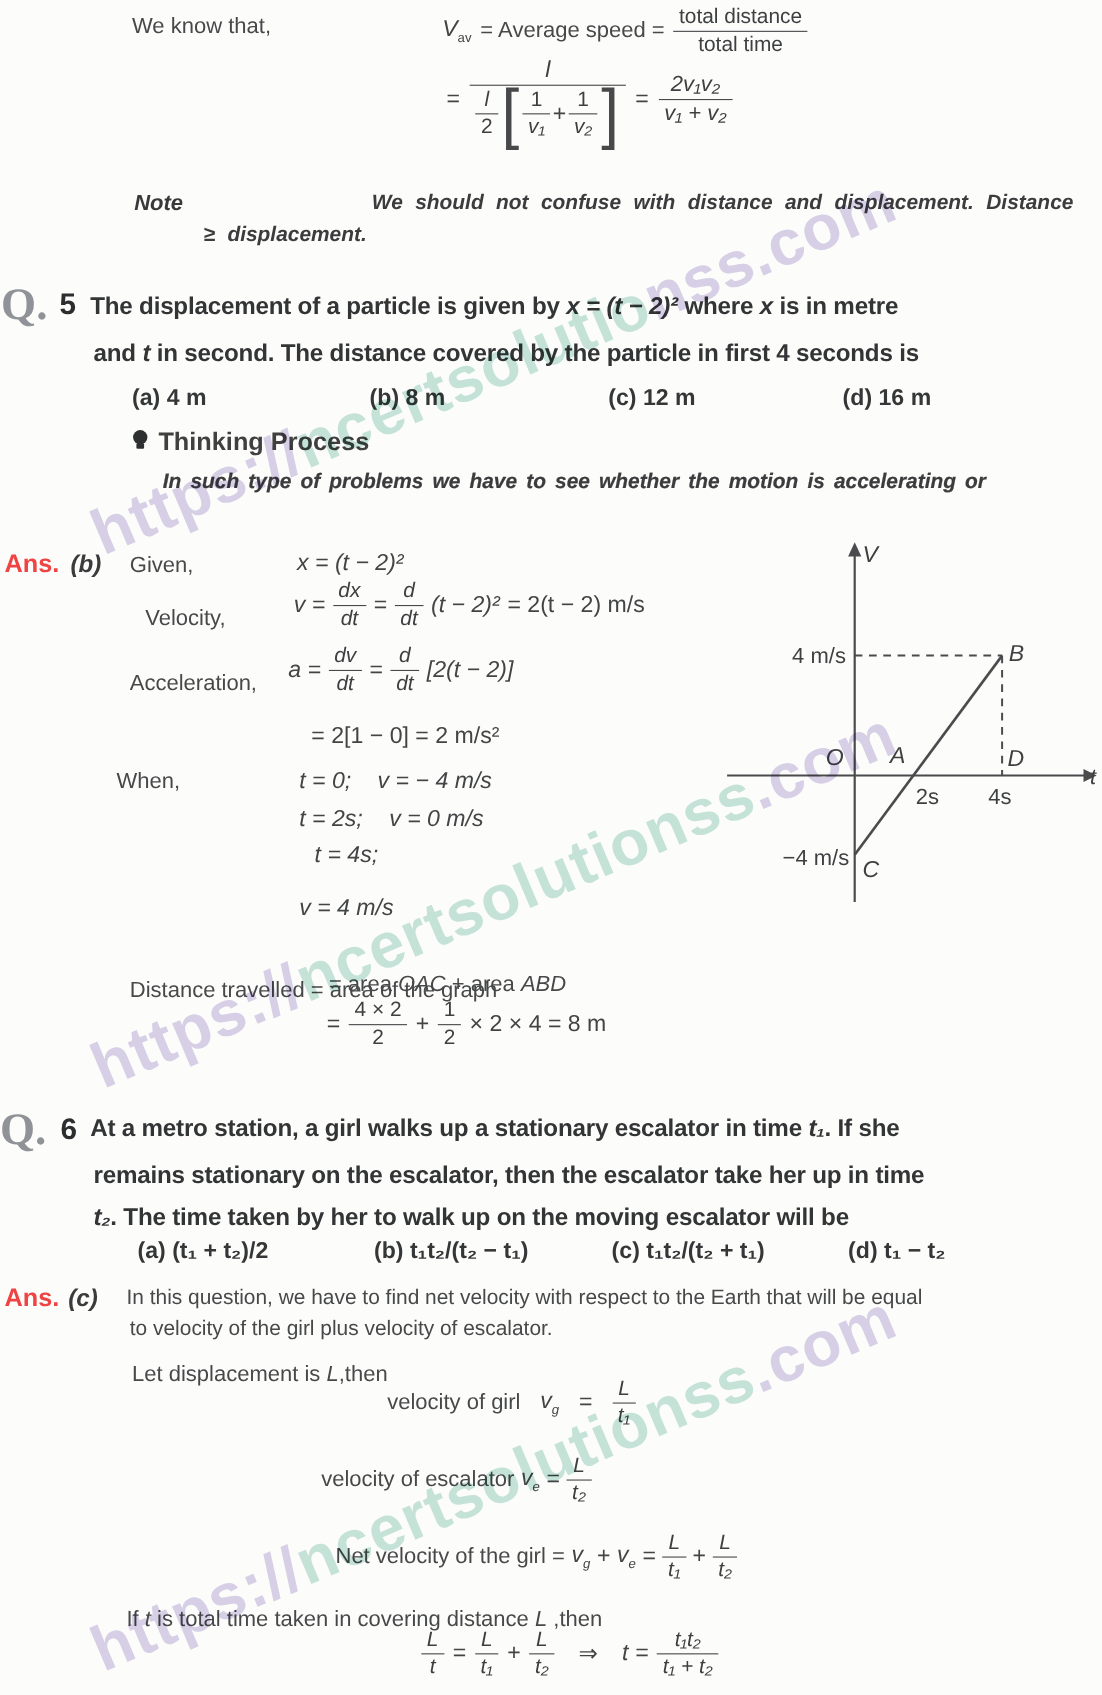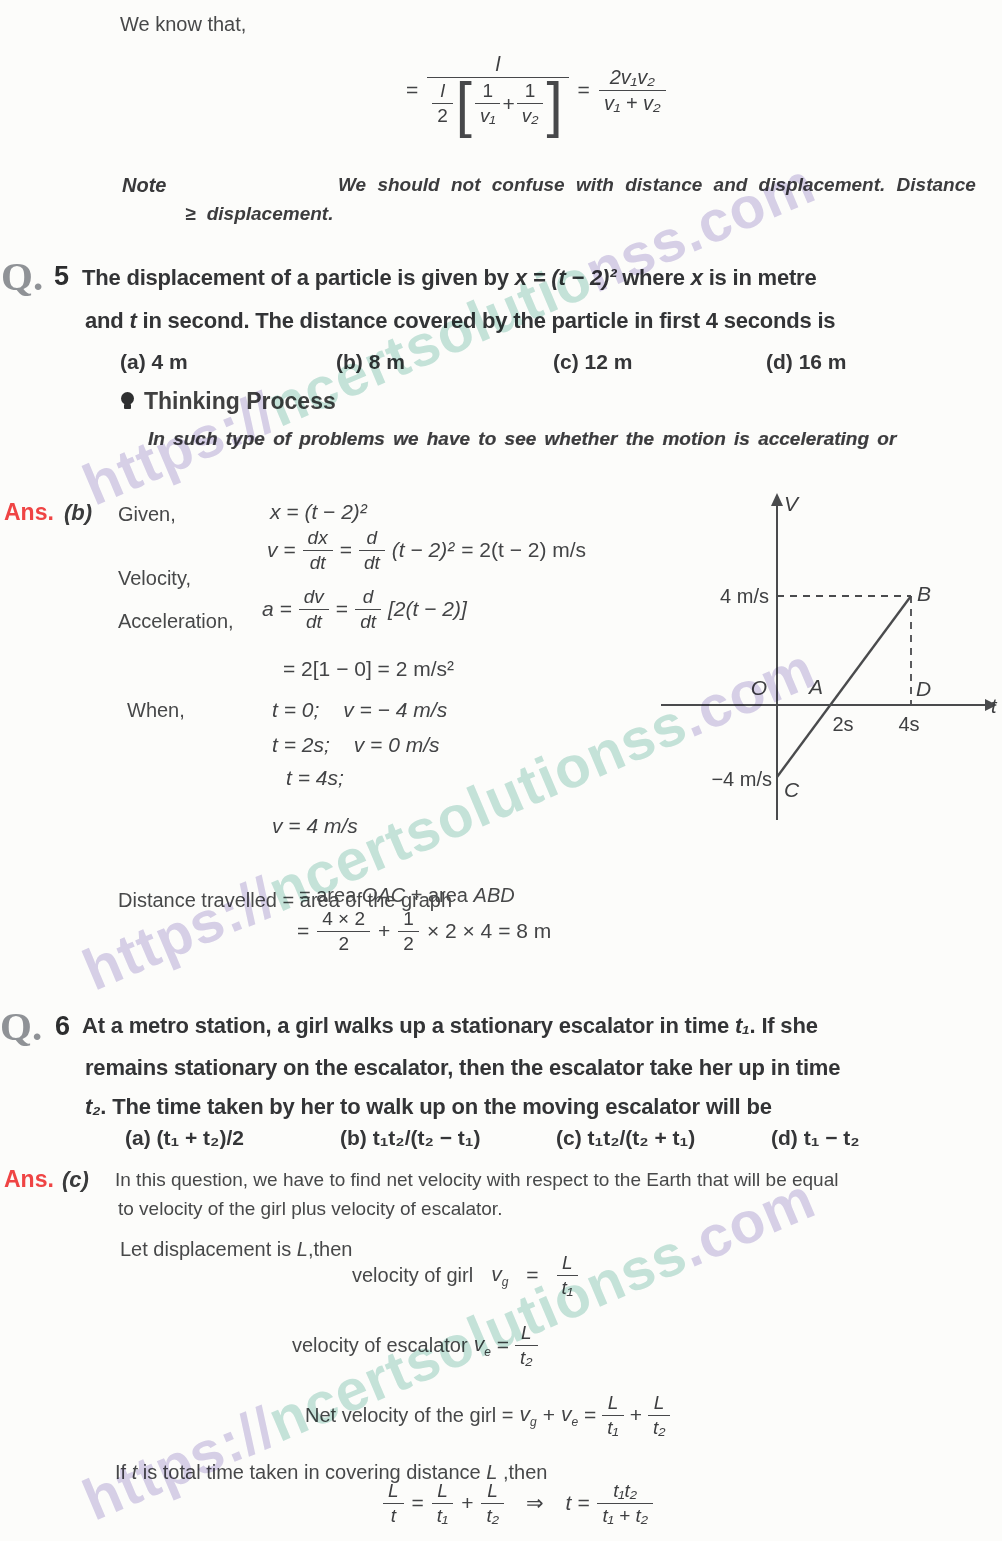--- a/index.html
+++ b/index.html
@@ -42,20 +42,28 @@
 <div class="page">
 
   
   <div class="wm" style="left:55px;top:300px;"><span class="wm-purple">https://</span><span class="wm-teal">ncertsolutio</span><span class="wm-purple">nss.com</span></div>
   <div class="wm" style="left:55px;top:785px;"><span class="wm-purple">https://</span><span class="wm-teal">ncertsolutionss</span><span class="wm-purple">.com</span></div>
   <div class="wm" style="left:55px;top:1315px;"><span class="wm-purple">https://</span><span class="wm-teal">ncertsolutionss</span><span class="wm-purple">.com</span></div>
 
   
   <div class="abs body20" style="left:120px;top:13px;">We know that,</div>
 
+  <div class="abs mrow" style="left:402px;top:5px;gap:8px;">
+    <span class="f21"><span class="math">V</span><sub>av</sub></span>
+    <span class="body20">= Average speed =</span>
+    <span class="frac">
+      <span class="num">total distance</span>
+      <span class="den">total time</span>
+    </span>
+  </div>
 
   <div class="abs mrow" style="left:406px;top:52px;gap:9px;">
     <span class="f21">=</span>
     <span class="frac" style="font-size:21px;">
       <span class="num math">l</span>
       <span class="den">
         <span class="mrow" style="gap:2px;">
           <span class="frac" style="font-size:19px;">
             <span class="num math">l</span>
             <span class="den">2</span>
@@ -100,21 +108,21 @@
   <span class="abs bulb" style="left:121px;top:391px;"></span>
   <div class="abs tp-title" style="left:144px;top:388px;">Thinking Process</div>
   <div class="abs tp-text" style="left:148px;top:428px;">In such type of problems we have to see whether the motion is accelerating or</div>
 
   
   <div class="abs anslabel" style="left:4px;top:499px;">Ans.</div>
   <div class="abs anschoice" style="left:64px;top:500px;">(b)</div>
   <div class="abs body20" style="left:118px;top:503px;">Given,</div>
   <div class="abs f21 math" style="left:270px;top:500px;">x = (t − 2)²</div>
 
-  <div class="abs body20" style="left:118px;top:551px;margin-top:16px;">Velocity,</div>
+  <div class="abs body20" style="left:132px;top:551px;">Velocity,</div>
   <div class="abs mrow" style="left:267px;top:527px;gap:7px;">
     <span class="f21 math">v =</span>
     <span class="frac">
       <span class="num math">dx</span>
       <span class="den math">dt</span>
     </span>
     <span class="f21">=</span>
     <span class="frac">
       <span class="num math">d</span>
       <span class="den math">dt</span>
@@ -132,21 +140,21 @@
     </span>
     <span class="f21">=</span>
     <span class="frac">
       <span class="num math">d</span>
       <span class="den math">dt</span>
     </span>
     <span class="f21 math">[2(t − 2)]</span>
   </div>
   <div class="abs f21" style="left:283px;top:657px;">= 2[1 − 0] = 2 m/s²</div>
 
-  <div class="abs body20" style="left:127px;top:699px;">When,</div>
+  <div class="abs body20" style="left:106px;top:699px;">When,</div>
   <div class="abs mrow f21 math" style="left:272px;top:698px;gap:24px;">
       <span>t = 0;</span>
       <span>v = − 4 m/s</span>
     </div>
   <div class="abs mrow f21 math" style="left:272px;top:733px;gap:24px;">
       <span>t = 2s;</span>
       <span>v = 0 m/s</span>
     </div>
   <div class="abs mrow f21 math" style="left:272px;top:766px;gap:24px;flex-direction:column;">
       <span>t = 4s;</span>

